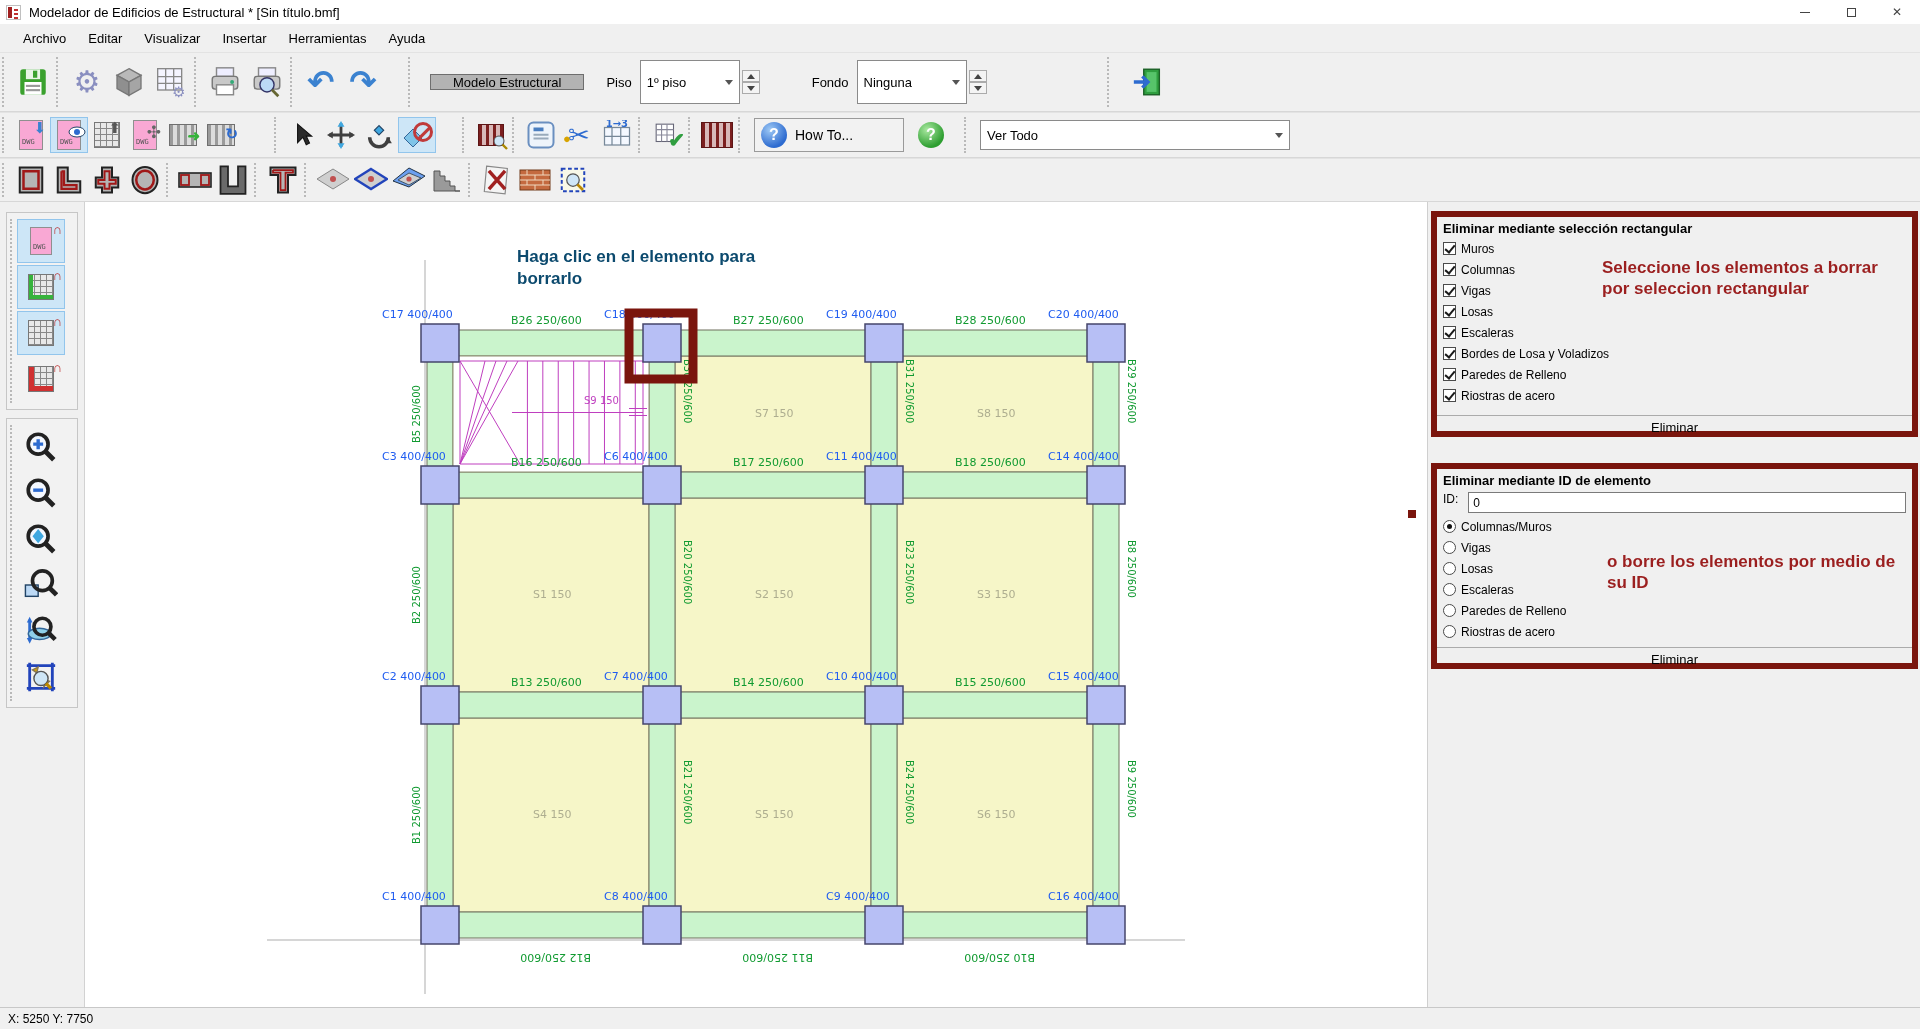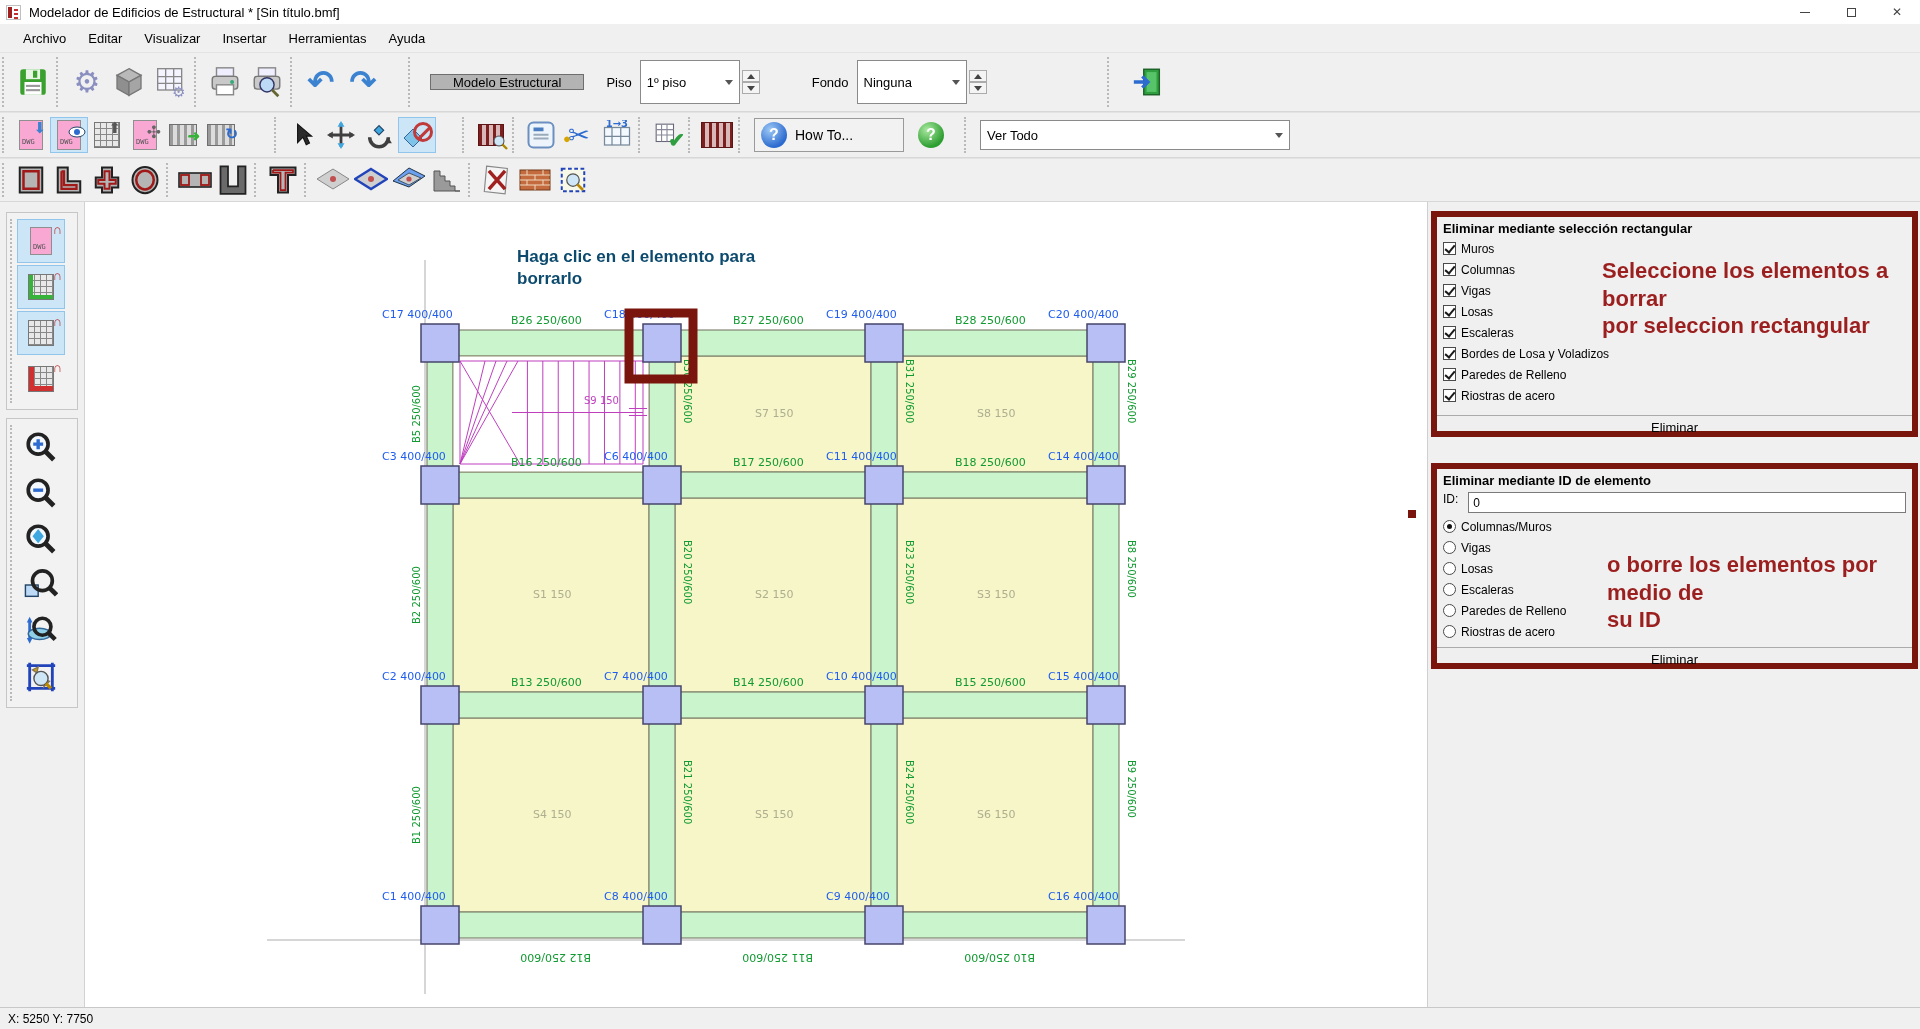--- a/index.html
+++ b/index.html
@@ -75,21 +75,21 @@
   .group { position:absolute; left:3px; width:487px; border:6px solid #7a150d; background:#f0f0f0; }
   .group.g1 { top:9px; height:226px; }
   .group.g2 { top:261px; height:206px; }
   .g-title { font-weight:bold; font-size:13px; padding:4px 6px 2px 6px; }
   .chk-row, .rad-row { display:flex; align-items:center; gap:5px; padding:2px 6px; font-size:12px; height:21px; }
   .chk { width:13px; height:13px; background:#fff; border:1px solid #4a4a4a; position:relative; flex:none; }
   .chk.on:after { content:""; position:absolute; left:3px; top:0px; width:4px; height:8px; border:solid #1a1a1a; border-width:0 2px 2px 0; transform:rotate(40deg); }
   .rad { width:13px; height:13px; border-radius:50%; background:#fff; border:1px solid #4a4a4a; position:relative; flex:none; }
   .rad.on:after { content:""; position:absolute; left:3px; top:3px; width:5px; height:5px; border-radius:50%; background:#111; }
   .g-btn { position:absolute; left:0; right:0; bottom:0; height:16px; background:#efefef; border-top:1px solid #ababab; text-align:center; line-height:23px; font-size:13px; }
-  .g-annot { position:absolute; color:#9b1f1f; font-weight:bold; font-size:22px; line-height:1.25; white-space:pre-line; }
+  .g-annot { position:absolute; color:#9b1f1f; font-weight:bold; font-size:17px; line-height:1.25; white-space:pre-line; }
   .g1 .g-annot { left:165px; top:40px; }
   .g2 .g-annot { left:170px; top:82px; }
   .id-row { display:flex; align-items:flex-start; gap:10px; padding:2px 6px 3px 6px; }
   .id-input { flex:1; height:21px; background:#fff; border:1px solid #7a7a7a; font-size:12px; padding:0 4px; font-family:"Liberation Sans", sans-serif; }
 
   
   .statusbar { height:22px; background:#f0f0f0; border-top:1px solid #c8c8c8; display:flex; align-items:center; padding-left:8px; font-size:12px; }
 
   svg text { font-family:"DejaVu Sans", sans-serif; }
 </style>

